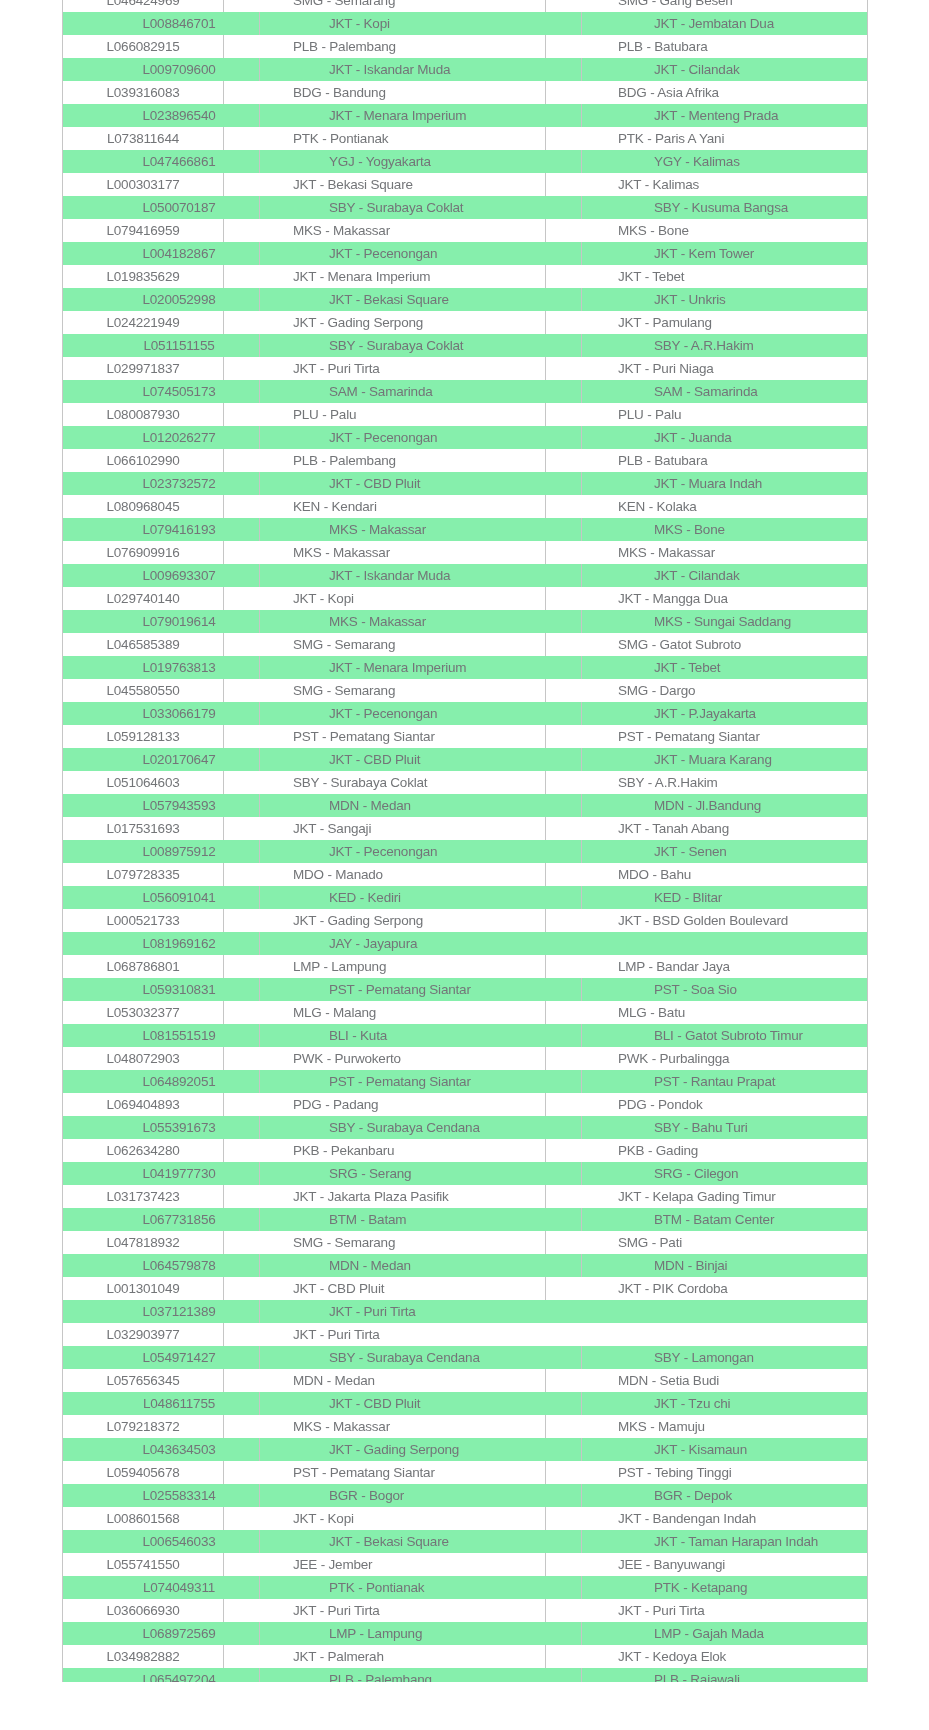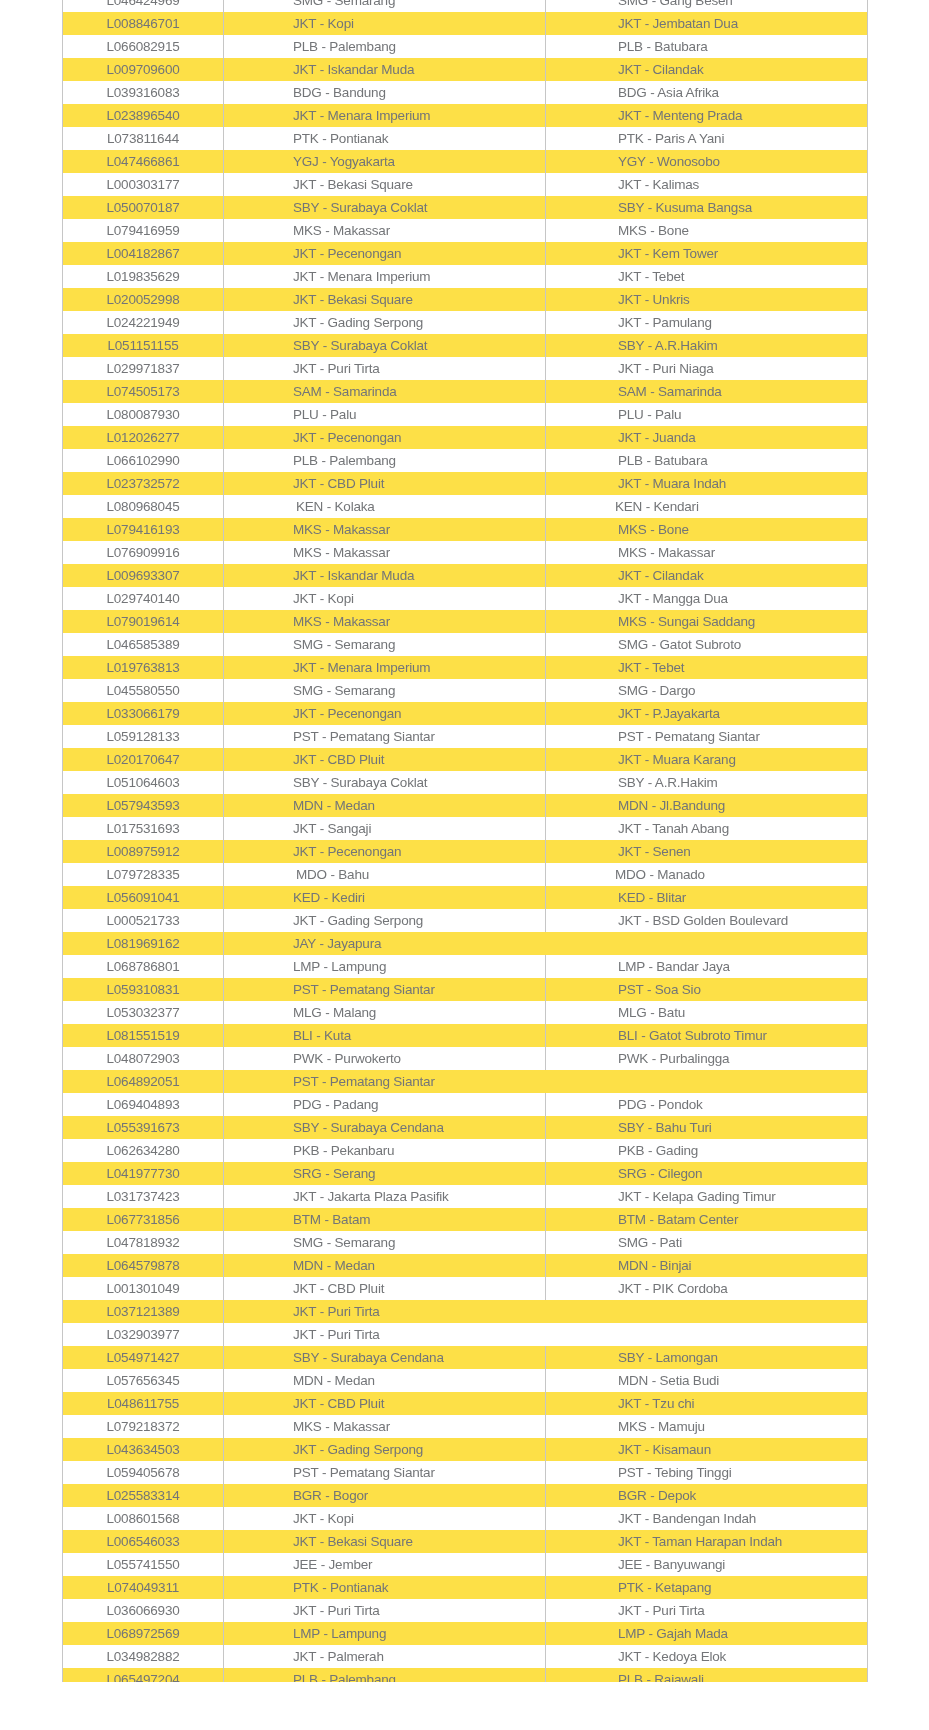--- a/index.html
+++ b/index.html
@@ -23,21 +23,22 @@
   .rows {
     margin-top: -11px;
   }
   .row {
     display: flex;
     height: 23px;
     align-items: center;
     background: #ffffff;
   }
   .row.striped {
-    background: #fde047;
+    background: #86efac;
+    padding-left: 36px;
   }
   .cell {
     height: 100%;
     display: flex;
     align-items: center;
     font-size: 13.5px;
     letter-spacing: -0.2px;
     color: #737578;
     white-space: nowrap;
     overflow: hidden;
@@ -93,21 +94,21 @@
         <div class="cell cell-location">JKT - Menteng Prada</div>
       </div>
       <div class="row">
         <div class="cell cell-id">L073811644</div>
         <div class="cell cell-branch">PTK - Pontianak</div>
         <div class="cell cell-location">PTK - Paris A Yani</div>
       </div>
       <div class="row striped">
         <div class="cell cell-id">L047466861</div>
         <div class="cell cell-branch">YGJ - Yogyakarta</div>
-        <div class="cell cell-location">YGY - Wonosobo</div>
+        <div class="cell cell-location">YGY - Kalimas</div>
       </div>
       <div class="row">
         <div class="cell cell-id">L000303177</div>
         <div class="cell cell-branch">JKT - Bekasi Square</div>
         <div class="cell cell-location">JKT - Kalimas</div>
       </div>
       <div class="row striped">
         <div class="cell cell-id">L050070187</div>
         <div class="cell cell-branch">SBY - Surabaya Coklat</div>
         <div class="cell cell-location">SBY - Kusuma Bangsa</div>
@@ -167,22 +168,22 @@
         <div class="cell cell-branch">PLB - Palembang</div>
         <div class="cell cell-location">PLB - Batubara</div>
       </div>
       <div class="row striped">
         <div class="cell cell-id">L023732572</div>
         <div class="cell cell-branch">JKT - CBD Pluit</div>
         <div class="cell cell-location">JKT - Muara Indah</div>
       </div>
       <div class="row">
         <div class="cell cell-id">L080968045</div>
+        <div class="cell cell-branch">KEN - Kendari</div>
         <div class="cell cell-location">KEN - Kolaka</div>
-        <div class="cell cell-branch">KEN - Kendari</div>
       </div>
       <div class="row striped">
         <div class="cell cell-id">L079416193</div>
         <div class="cell cell-branch">MKS - Makassar</div>
         <div class="cell cell-location">MKS - Bone</div>
       </div>
       <div class="row">
         <div class="cell cell-id">L076909916</div>
         <div class="cell cell-branch">MKS - Makassar</div>
         <div class="cell cell-location">MKS - Makassar</div>
@@ -247,22 +248,22 @@
         <div class="cell cell-branch">JKT - Sangaji</div>
         <div class="cell cell-location">JKT - Tanah Abang</div>
       </div>
       <div class="row striped">
         <div class="cell cell-id">L008975912</div>
         <div class="cell cell-branch">JKT - Pecenongan</div>
         <div class="cell cell-location">JKT - Senen</div>
       </div>
       <div class="row">
         <div class="cell cell-id">L079728335</div>
+        <div class="cell cell-branch">MDO - Manado</div>
         <div class="cell cell-location">MDO - Bahu</div>
-        <div class="cell cell-branch">MDO - Manado</div>
       </div>
       <div class="row striped">
         <div class="cell cell-id">L056091041</div>
         <div class="cell cell-branch">KED - Kediri</div>
         <div class="cell cell-location">KED - Blitar</div>
       </div>
       <div class="row">
         <div class="cell cell-id">L000521733</div>
         <div class="cell cell-branch">JKT - Gading Serpong</div>
         <div class="cell cell-location">JKT - BSD Golden Boulevard</div>
@@ -292,20 +293,21 @@
         <div class="cell cell-location">BLI - Gatot Subroto Timur</div>
       </div>
       <div class="row">
         <div class="cell cell-id">L048072903</div>
         <div class="cell cell-branch">PWK - Purwokerto</div>
         <div class="cell cell-location">PWK - Purbalingga</div>
       </div>
       <div class="row striped">
         <div class="cell cell-id">L064892051</div>
         <div class="cell cell-branch">PST - Pematang Siantar</div>
+        <div class="cell cell-location">PST - Rantau Prapat</div>
       </div>
       <div class="row">
         <div class="cell cell-id">L069404893</div>
         <div class="cell cell-branch">PDG - Padang</div>
         <div class="cell cell-location">PDG - Pondok</div>
       </div>
       <div class="row striped">
         <div class="cell cell-id">L055391673</div>
         <div class="cell cell-branch">SBY - Surabaya Cendana</div>
         <div class="cell cell-location">SBY - Bahu Turi</div>

